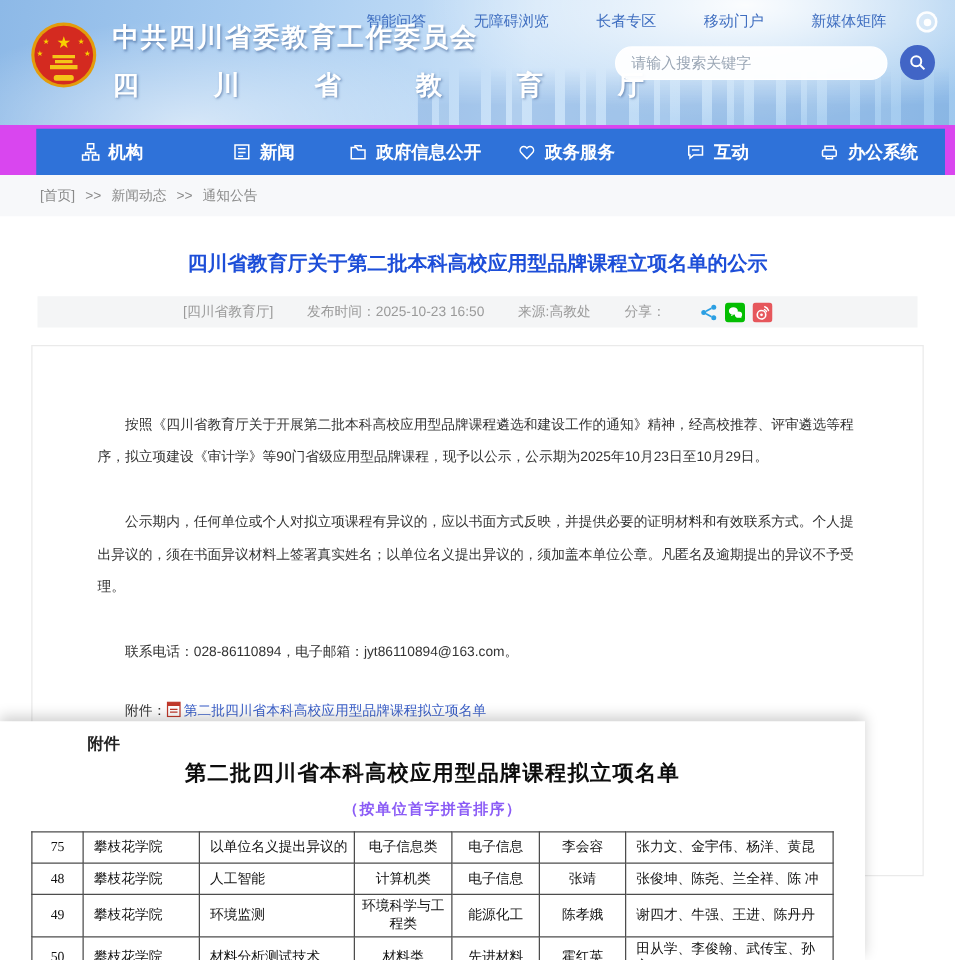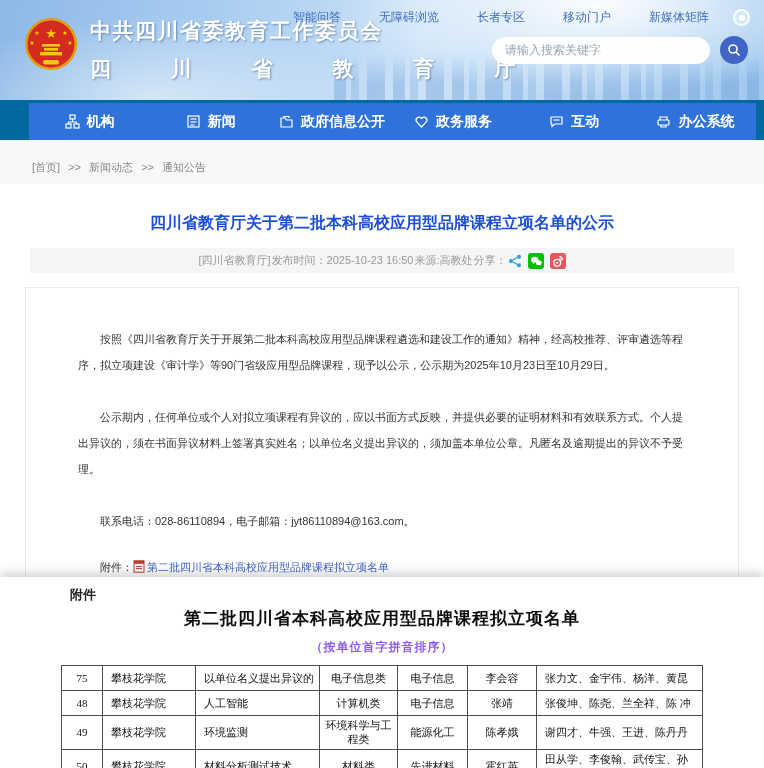--- a/index.html
+++ b/index.html
@@ -30,46 +30,46 @@
   .titles{margin-left:12px;color:#fff;text-shadow:1px 1px 2px rgba(45,80,135,.55);}
   .t1{font-size:21px;font-weight:bold;letter-spacing:1.5px;line-height:30px;}
   .t2{font-size:21px;font-weight:bold;letter-spacing:27px;line-height:30px;margin-top:8px;white-space:nowrap;}
   .search-row{position:absolute;right:16px;top:36px;display:flex;align-items:center;}
   .search-input{width:218px;height:27px;border-radius:14px;border:1px solid #fff;
     background:rgba(255,255,255,.95);padding:0 12px;font-size:12px;color:#666;outline:none;}
   .search-input::placeholder{color:#9aa6b5;}
   .search-btn{width:28px;height:28px;border-radius:50%;background:#4165c6;border:none;margin-left:10px;
     display:flex;align-items:center;justify-content:center;cursor:pointer;}
   
-  .nav-strip{background:#0369a1;padding:3px 8px 0 29px;}
+  .nav-strip{background:#d946ef;padding:3px 8px 0 29px;}
   .navbar{height:37px;background:#2f72d9;display:flex;}
   .nav-item{flex:1;display:flex;align-items:center;justify-content:center;gap:7px;
     color:#fff;font-size:14px;font-weight:bold;cursor:pointer;}
   .nav-item svg{display:block;}
   
-  .breadcrumb{background:#f7f8fa;padding:20px 0 9px 32px;font-size:11px;color:#8a8a8a;}
+  .breadcrumb{background:#f7f8fa;padding:9px 0 9px 32px;font-size:11px;color:#8a8a8a;}
   .breadcrumb a{color:#8a8a8a;text-decoration:none;cursor:pointer;}
   .crumb-sep{margin:0 5px;}
   
   .title-area{padding:28px 40px 0;text-align:center;}
   .page-title{font-size:16px;font-weight:bold;color:#1d4ed8;margin:0;line-height:22px;}
   .meta-bar{margin:14px 30px 0;background:#f4f5f6;height:25px;display:flex;align-items:center;
-    justify-content:center;gap:1px;font-size:11px;color:#9a9a9a;}
+    justify-content:center;gap:27px;font-size:11px;color:#9a9a9a;}
   .share-icons{display:flex;align-items:center;gap:6px;}
   .share-icons .sic{cursor:pointer;display:inline-flex;}
   
-  .article-box{margin:14px 25px 0;border:1px solid #eaeaea;background:#fff;padding:38px 52px 40px;}
+  .article-box{margin:14px 25px 0;border:1px solid #eaeaea;background:#fff;padding:50px 52px 40px;}
   .body-par{font-size:11px;color:#333;line-height:26px;text-indent:2em;margin:0 0 26px;}
   .attachment-line{font-size:11px;color:#333;text-indent:2em;margin:6px 0 0;}
   .attachment-line a{color:#3a5fc8;text-decoration:none;cursor:pointer;}
   .doc-ico{display:inline-block;vertical-align:-2px;margin-right:2px;}
   .signature{text-align:right;font-size:11px;color:#333;margin-top:26px;}
   .doc-date{text-align:right;font-size:11px;color:#333;margin-top:28px;}
   
-  .attachment-sheet{position:absolute;top:577px;left:0;width:764px;height:191px;background:#fff;
+  .attachment-sheet{position:absolute;top:577px;left:0;width:692px;height:191px;background:#fff;
     box-shadow:0 -4px 10px rgba(0,0,0,.18);}
   .sheet-label{font-size:13px;font-weight:bold;color:#222;margin:9px 0 0 70px;}
   .doc-title{text-align:center;font-family:"Liberation Serif","DejaVu Serif",serif;font-weight:bold;
     font-size:17px;color:#0d0d0d;margin-top:3px;letter-spacing:1px;}
   .doc-subtitle{text-align:center;font-family:"Liberation Serif","DejaVu Serif",serif;font-weight:bold;
     font-size:12px;color:#8b5cf6;margin-top:9px;letter-spacing:1px;}
   table.doc-table{margin:9px auto 0;border-collapse:collapse;table-layout:fixed;width:641px;
     font-family:"Liberation Serif","DejaVu Serif",serif;font-size:11px;color:#111;}
   table.doc-table td{border:1px solid #4d4d4d;padding:2px 5px;height:25px;text-align:center;line-height:1.3;}
   table.doc-table td:nth-child(2),

